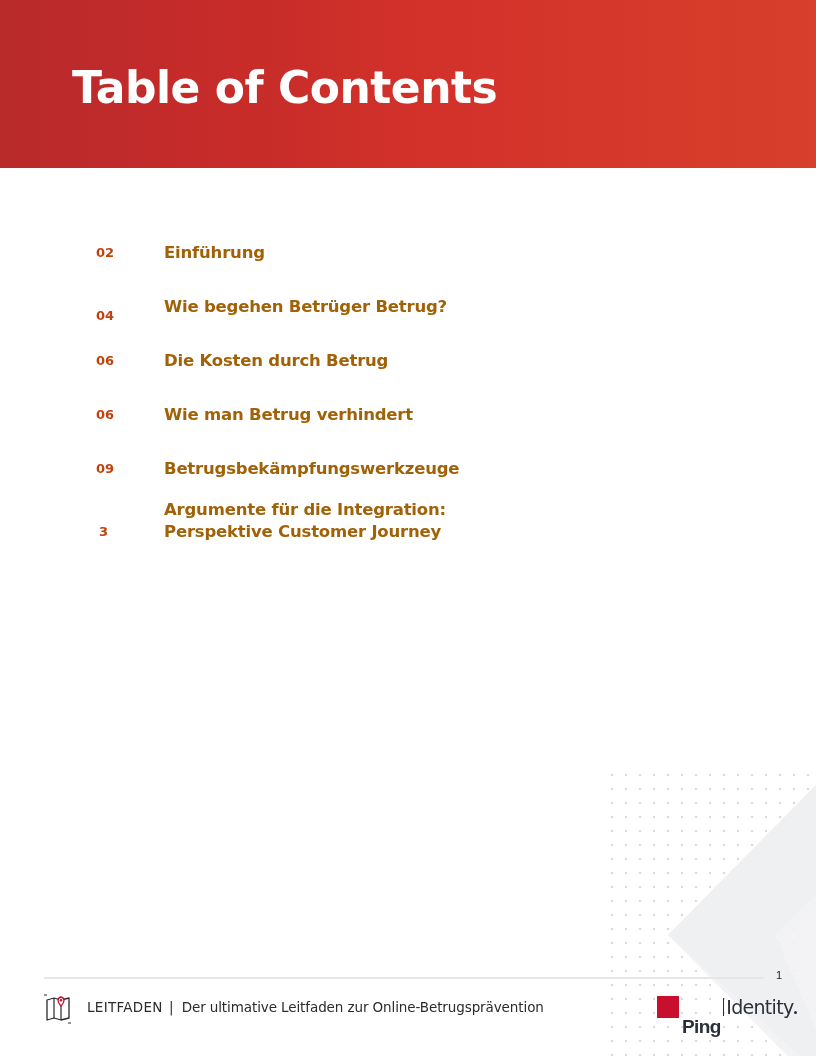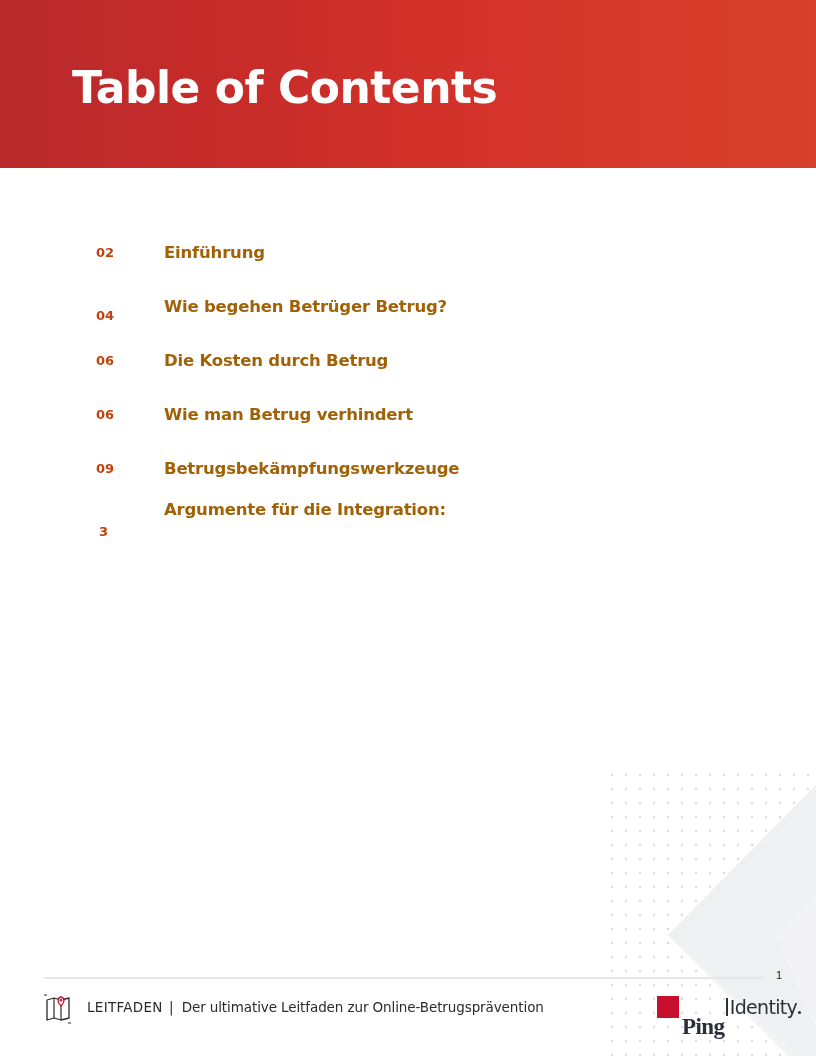--- a/index.html
+++ b/index.html
@@ -52,21 +52,21 @@
   .footer-text {
     position: absolute; left: 87px; top: 999px;
     font-family: "DejaVu Sans", sans-serif; font-size: 13.5px; color: #2b2b2b; white-space: nowrap;
     letter-spacing: -0.1px;
   }
   .footer-label { letter-spacing: 0.3px; }
   .footer-sep { margin: 0 4px 0 2px; }
 
   .logo { position: absolute; left: 657px; top: 994px; height: 26px; display: flex; align-items: center; }
   .logo-square { width: 22px; height: 22px; background: #c8102e; margin-right: 3px; }
-  .logo-ping { font-family: Liberation Serif, serif; font-weight: bold; font-size: 23px; color: #2a2f3a; letter-spacing: -0.6px; margin-top: 40px; }
+  .logo-ping { font-family: Liberation Sans, sans-serif; font-weight: bold; font-size: 19px; color: #2a2f3a; letter-spacing: -0.6px; margin-top: 40px; }
   .logo-bar { width: 1.5px; height: 18px; background: #2a2f3a; margin: 0 2px 0 2px; }
   .logo-identity { font-family: "DejaVu Sans", sans-serif; font-size: 19px; color: #2a2f3a; letter-spacing: -0.7px; }
   .logo-dot { width: 3px; height: 3px; background: #2a2f3a; border-radius: 50%; align-self: flex-end; margin-bottom: 6px; margin-left: 1px; }
 </style>
 </head>
 <body>
 
 <div class="header-banner">
   <h1 class="page-title">Table of Contents</h1>
 </div>
@@ -106,20 +106,21 @@
   <div class="toc-row" style="top:458px;">
     <span class="toc-num" style="top:3px;">09</span>
     <a class="toc-title" style="top:0;">
       <span class="line">Betrugsbekämpfungswerkzeuge</span>
     </a>
   </div>
   <div class="toc-row" style="top:499px;">
     <span class="toc-num" style="top:25px; left:99px;">3</span>
     <a class="toc-title" style="top:0;">
       <span class="line">Argumente für die Integration:</span>
+      <span class="line">Perspektive Customer Journey</span>
     </a>
   </div>
 </nav>
 
 <div class="footer-rule"></div>
 <span class="page-number">1</span>
 
 <svg class="footer-icon" viewBox="0 0 30 30">
   <path d="M3 6 L10 4 L17 6 L25 4 L25 24 L17 26 L10 24 L3 26 Z" fill="none" stroke="#2b2b2b" stroke-width="1.3" stroke-linejoin="round"></path>
   <line x1="10" y1="4" x2="10" y2="24" stroke="#2b2b2b" stroke-width="1.2"></line>

